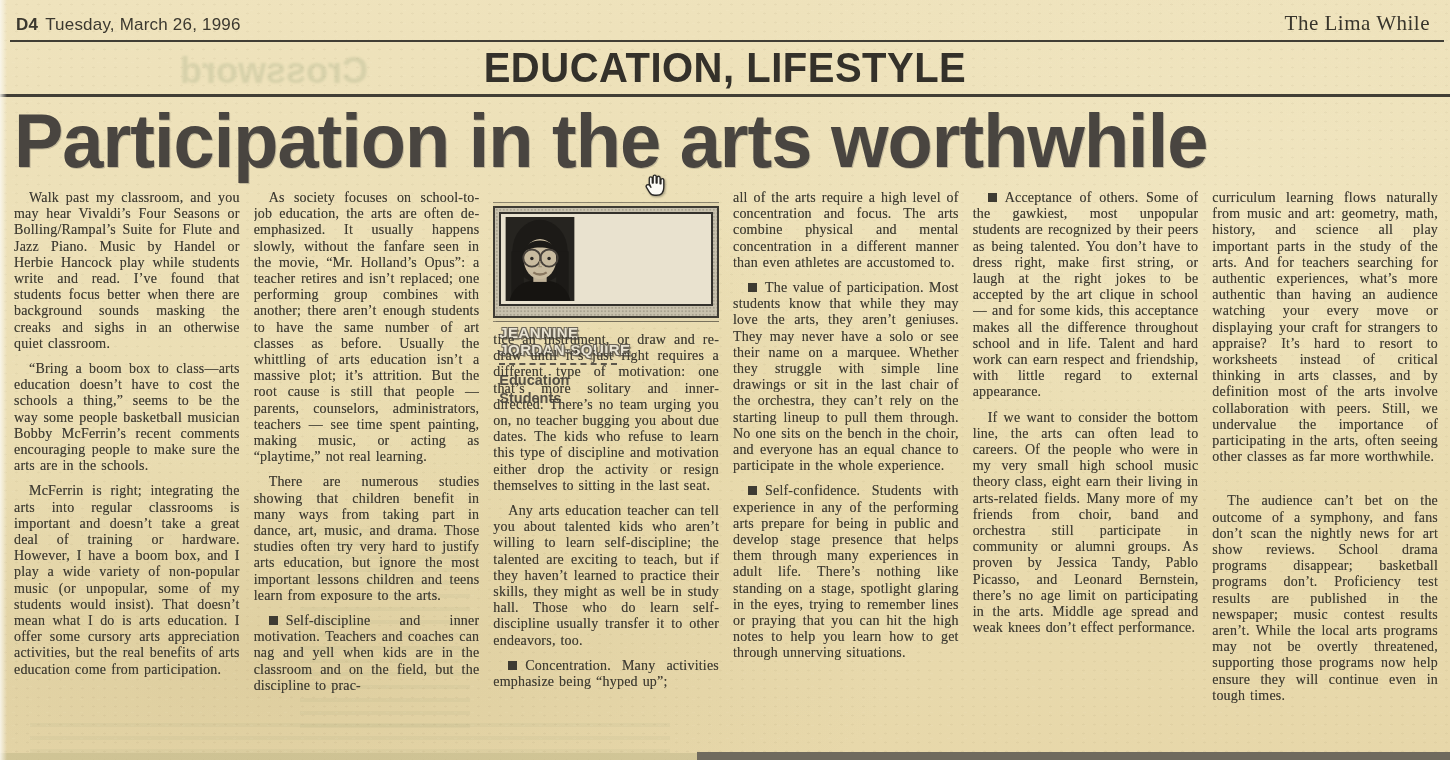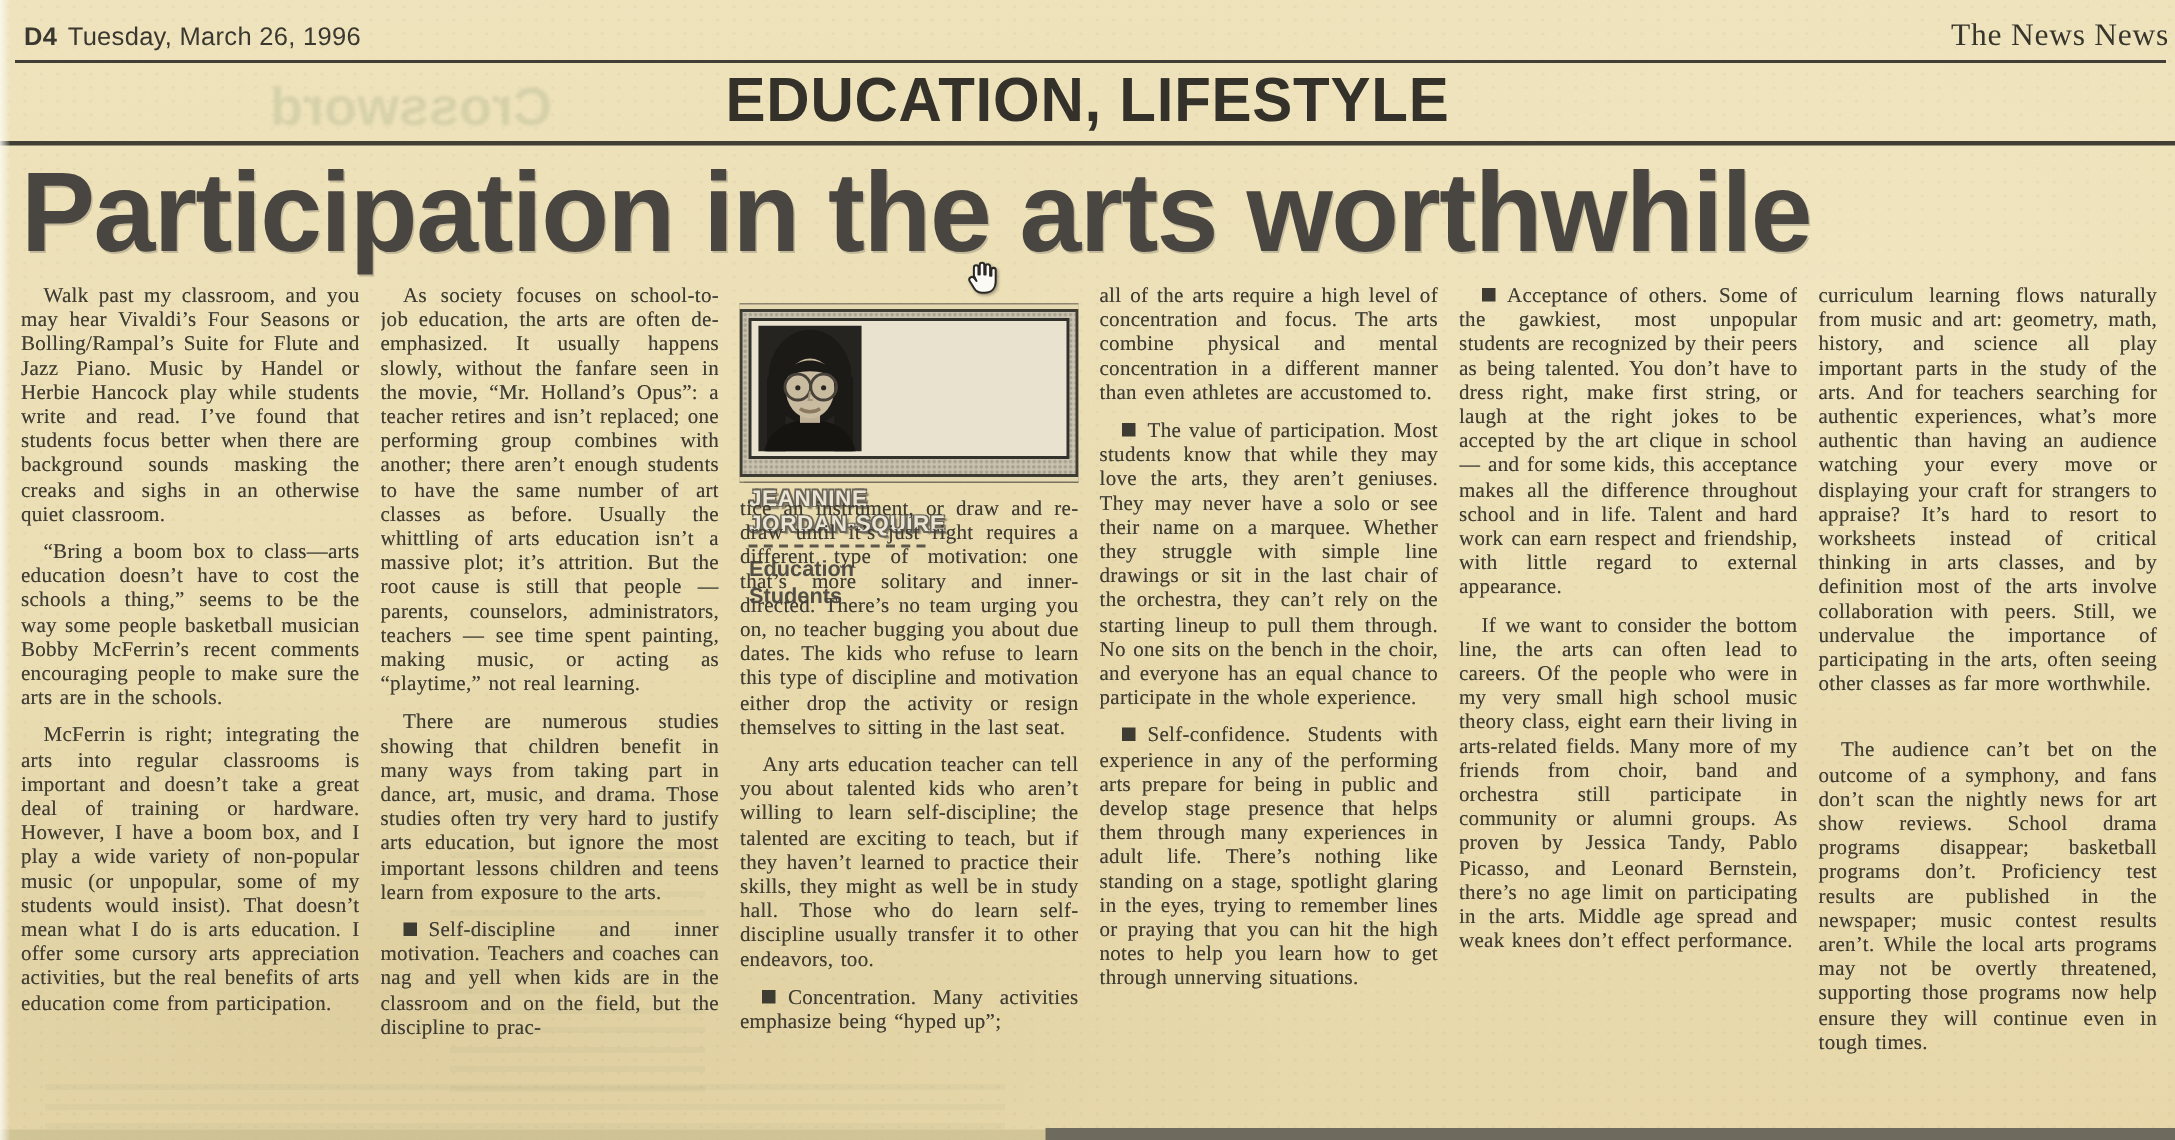--- a/index.html
+++ b/index.html
@@ -15,21 +15,21 @@
   .page::before{ 
     content:'';position:absolute;left:0;top:0;bottom:0;width:7px;
     background:linear-gradient(90deg,#fbf9f1,rgba(251,249,241,0));opacity:.85;z-index:6;pointer-events:none;
   }
   .grain{position:absolute;inset:0;pointer-events:none;z-index:1;
     background-image:
       radial-gradient(rgba(96,78,40,0.05) 1px, transparent 1.4px),
       radial-gradient(rgba(255,251,232,0.06) 1px, transparent 1.4px);
     background-size:11px 9px,17px 13px;background-position:0 0,5px 4px;}
   
-  .topbar{position:absolute;left:16px;right:4px;top:11px;display:flex;justify-content:space-between;align-items:baseline;z-index:3;}
+  .topbar{position:absolute;left:16px;right:20px;top:11px;display:flex;justify-content:space-between;align-items:baseline;z-index:3;}
   .topbar-left{font-family:"Liberation Sans",sans-serif;font-size:17px;color:#3b382f;letter-spacing:.2px;}
   .pagenum{font-weight:bold;margin-right:7px;}
   .paper-name{font-family:"Liberation Serif",serif;font-size:21px;color:#38352c;letter-spacing:.5px;}
   .rule{position:absolute;background:#413e35;z-index:3;}
   .rule-top{left:10px;right:6px;top:40px;height:2px;}
   .rule-section{left:0;right:0;top:94px;height:3px;}
   .section-title{
     position:absolute;left:0;right:0;top:45px;text-align:center;z-index:3;
     font-family:"Liberation Sans",sans-serif;font-weight:bold;font-size:40px;
     letter-spacing:.5px;color:#34312a;transform:scaleY(1.04);
@@ -97,21 +97,21 @@
   <div class="grain"></div>
 
   <div class="ghost-crossword">Crossword</div>
   <div class="ghost-block ghost-b1"></div>
   <div class="ghost-block ghost-b2"></div>
 
   <header class="topbar">
     <div class="topbar-left">
       <span class="pagenum">D4</span><span class="date">Tuesday, March 26, 1996</span>
     </div>
-    <div class="paper-name">The News News</div>
+    <div class="paper-name">The Lima While</div>
   </header>
   <div class="rule rule-top"></div>
 
   <div class="section-title">EDUCATION, LIFESTYLE</div>
   <div class="rule rule-section"></div>
 
   <h1 class="headline">Participation in the arts worthwhile</h1>
 
   <div class="cols">
     <div class="col">

